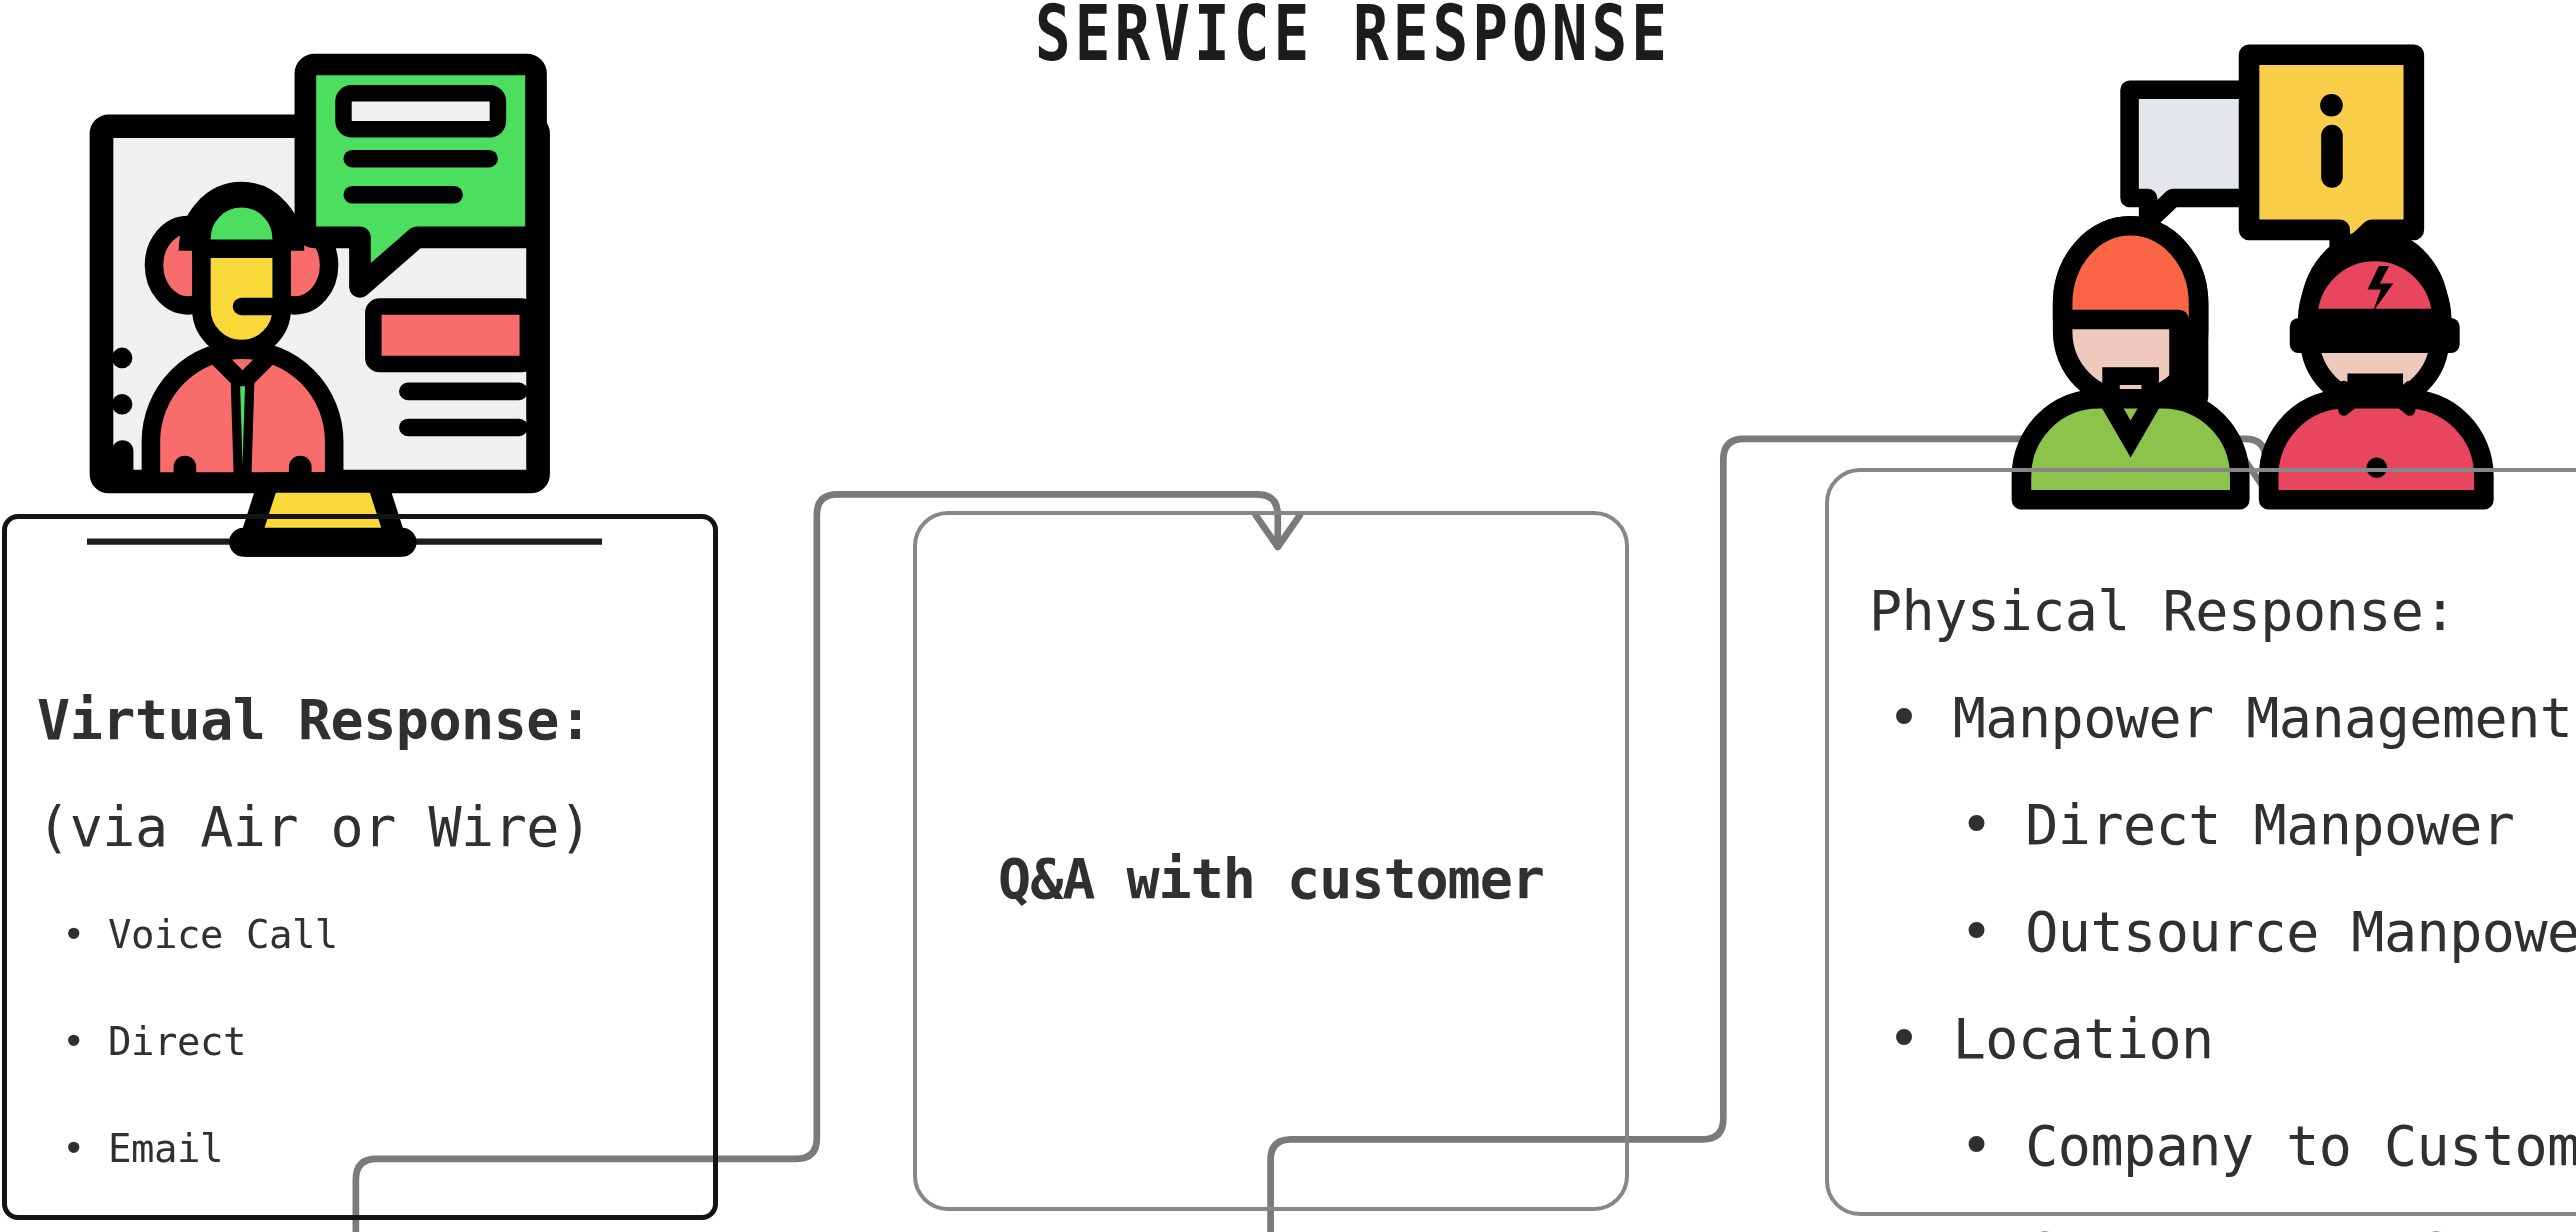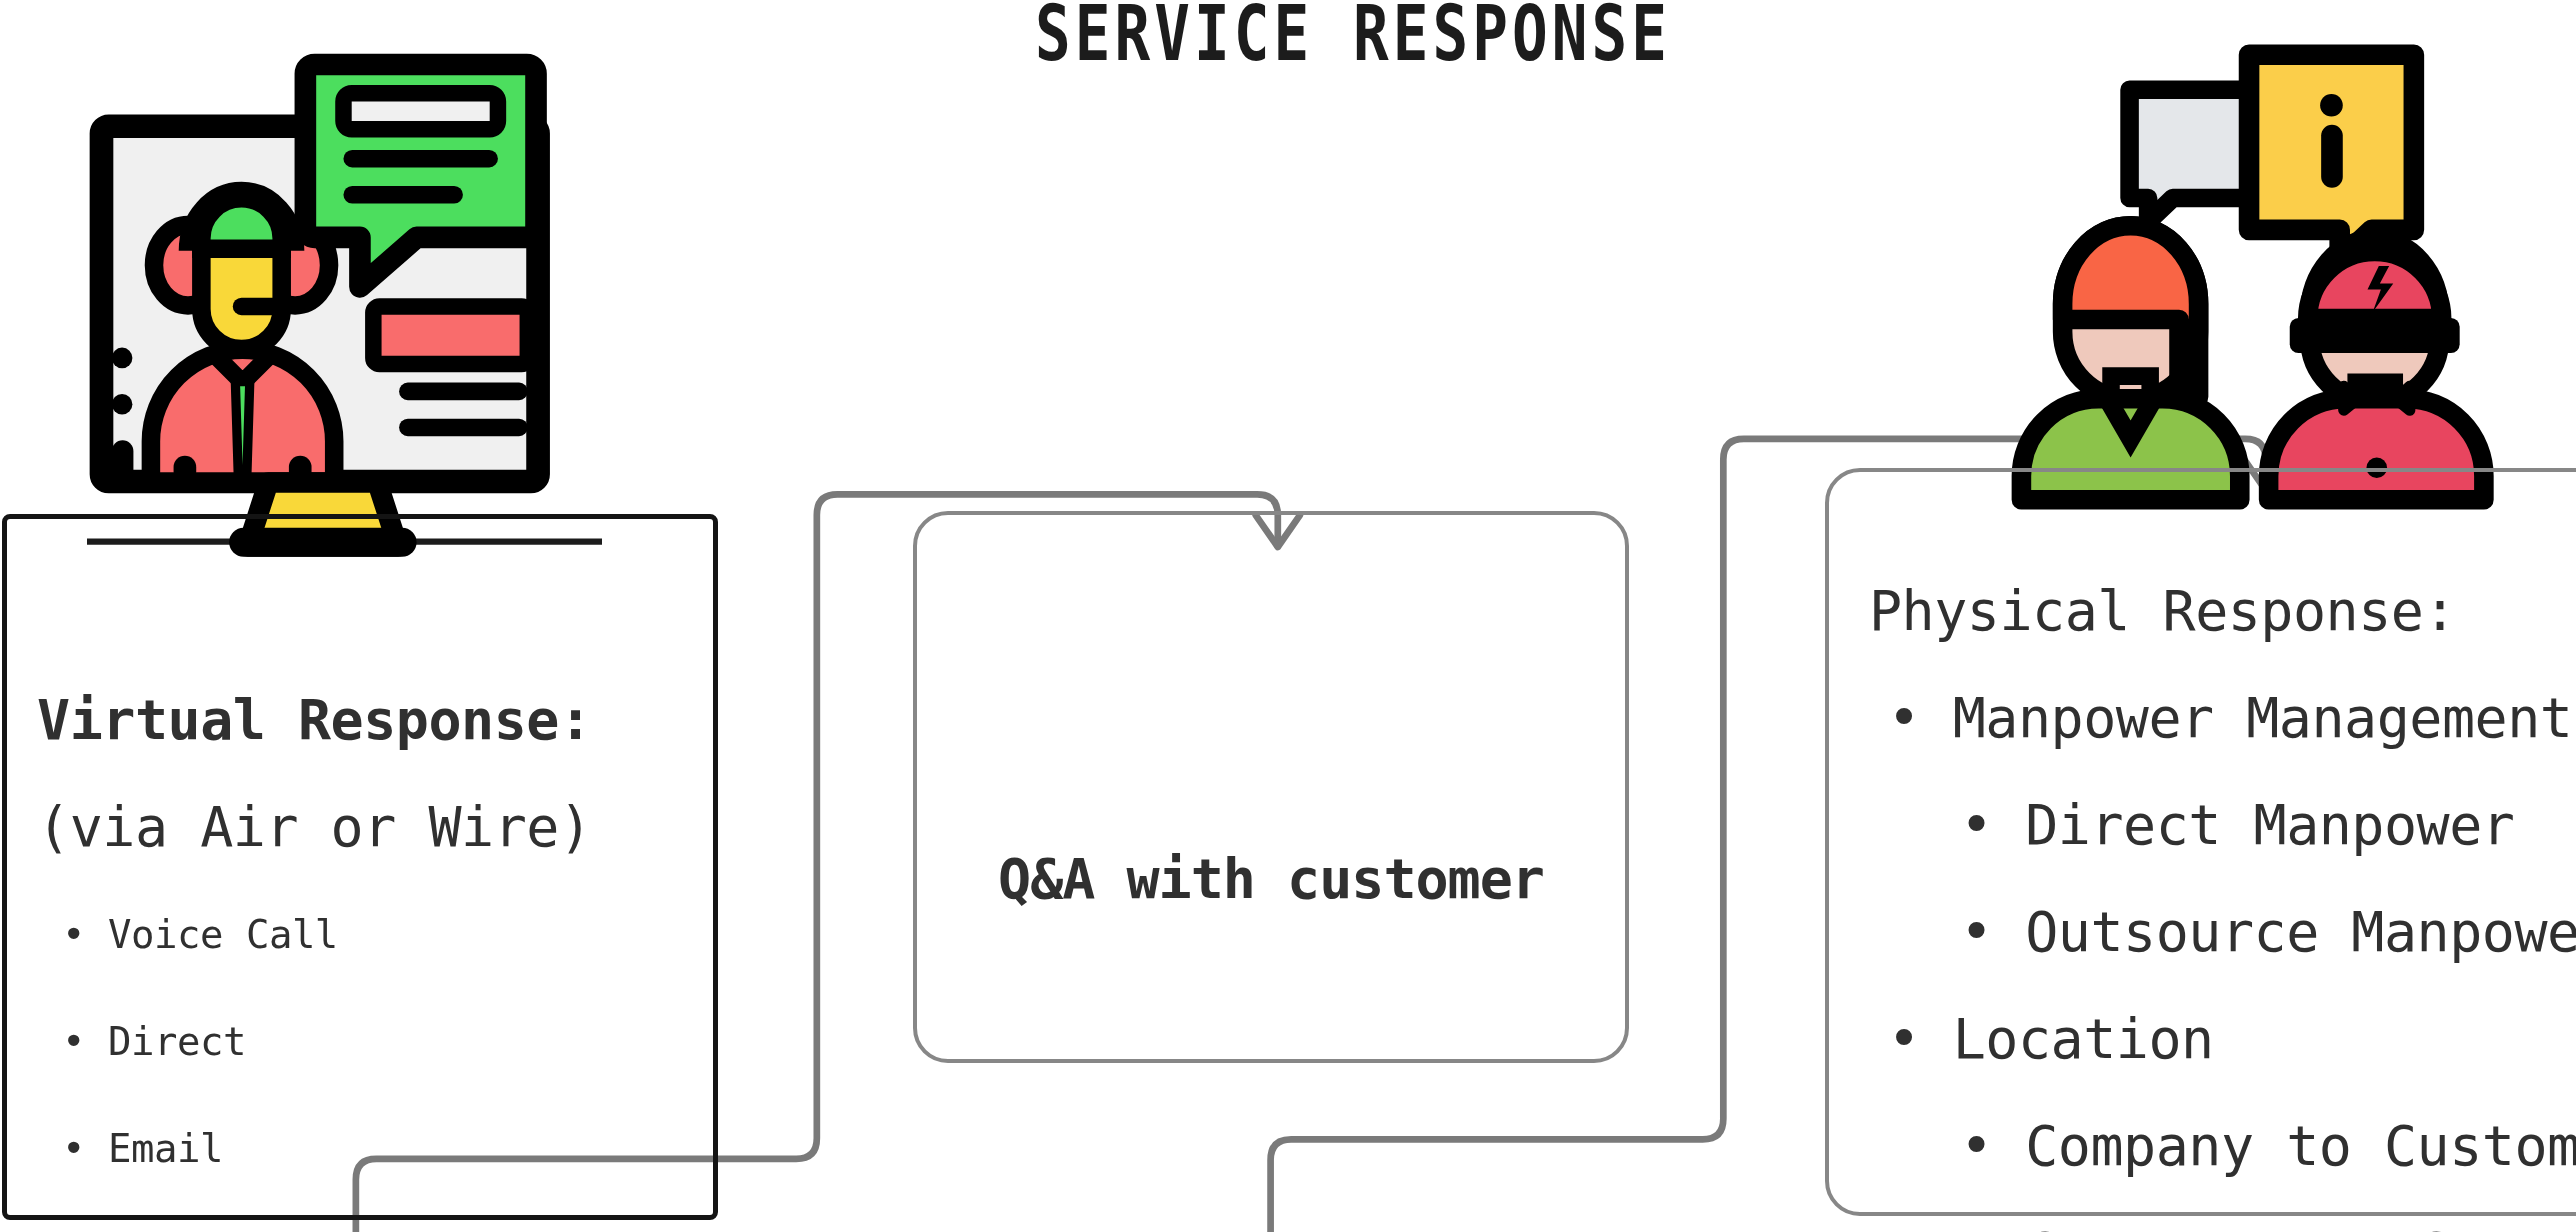--- a/index.html
+++ b/index.html
@@ -24,24 +24,24 @@
     white-space:pre;
   }
 
   
   #connectors{position:absolute;left:0;top:0;width:2706px;height:1232px;}
 
   
   .panel{position:absolute;box-sizing:border-box;background:transparent;}
   #panel-virtual{
     left:2.1px;top:514px;width:716px;height:706px;
-    border:5.7px solid #141414;border-radius:8px;
+    border:5.7px solid #141414;border-radius:16px;
   }
   #panel-qa{
-    left:913px;top:511px;width:716px;height:552px;
+    left:913px;top:511px;width:716px;height:700px;
     border:4.1px solid #878787;border-radius:35px;
   }
   #panel-physical{
     left:1825px;top:468px;width:877px;height:748px;
     border:4.1px solid #878787;border-radius:35px;
   }
 
   .panel-body{position:absolute;left:0;top:0;width:100%;height:100%;}
 
   

